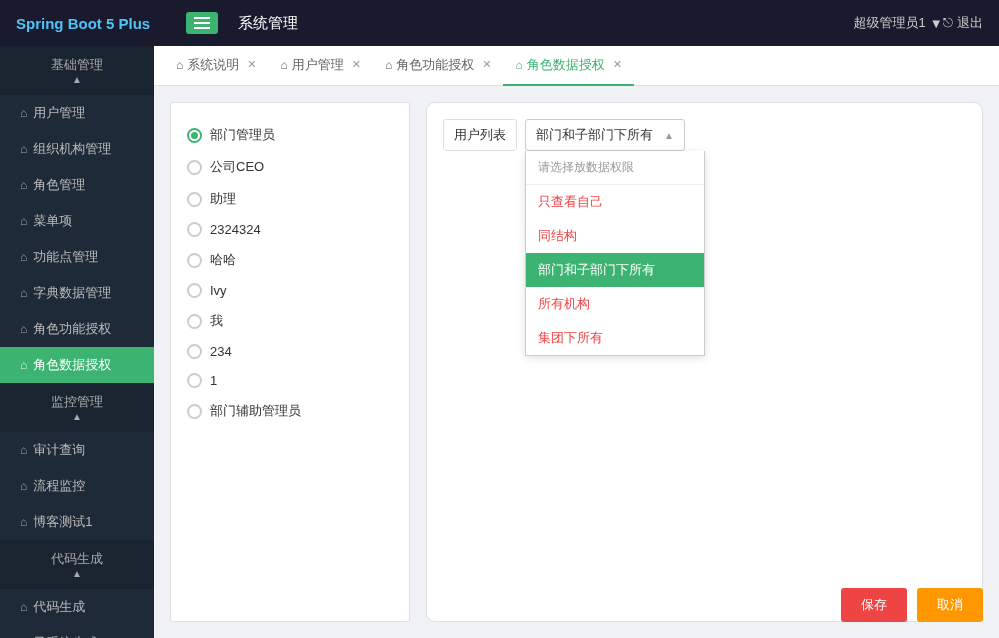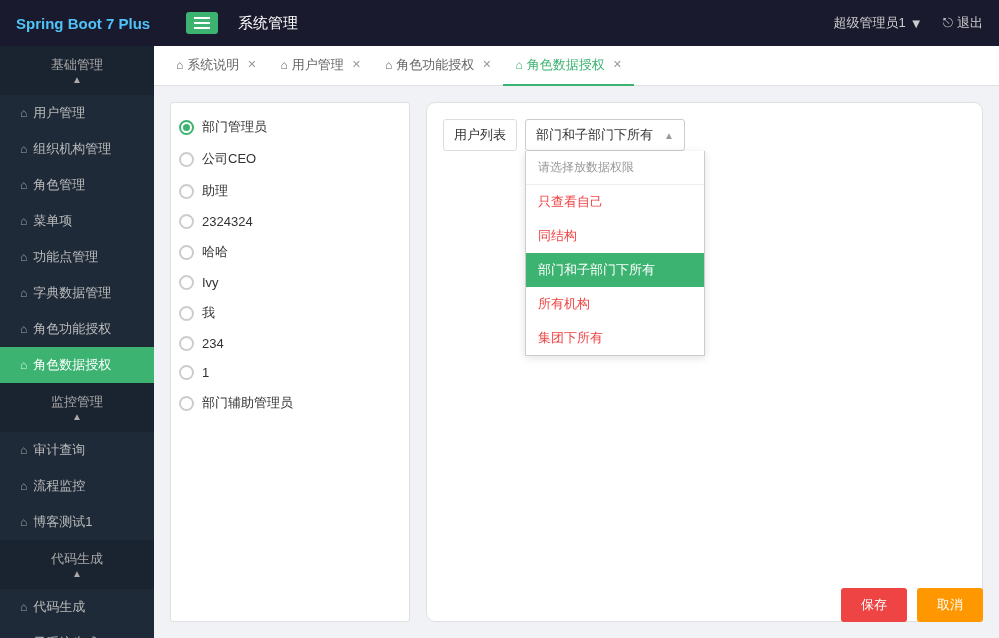--- a/index.html
+++ b/index.html
@@ -38,21 +38,20 @@
       background: #fff;
     }
     .header-title {
       font-size: 15px;
       color: #fff;
       flex: 1;
     }
     .header-right {
       display: flex;
       align-items: flex-end;
-      gap: 20px;
     }
     .header-user {
       color: #ccc;
       font-size: 13px;
       cursor: pointer;
       display: flex;
       align-items: center;
       gap: 4px;
     }
     .header-logout {
@@ -163,21 +162,21 @@
       overflow: auto;
       position: relative;
     }
 
     
     .role-panel {
       background: #fff;
       border: 1px solid #e0e0e0;
       border-radius: 3px;
       width: 240px;
-      padding: 8px;
+      padding: 16px;
       flex-shrink: 0;
       min-height: 300px;
     }
     .radio-item {
       display: flex;
       align-items: center;
       padding: 7px 0;
       gap: 8px;
       cursor: pointer;
       font-size: 13px;
@@ -310,21 +309,21 @@
 
     
     ::-webkit-scrollbar { width: 6px; }
     ::-webkit-scrollbar-track { background: #f0f0f0; }
     ::-webkit-scrollbar-thumb { background: #ccc; border-radius: 3px; }
   </style>
 </head>
 <body>
 
 <div class="header">
-  <div class="header-logo">Spring Boot 7 Plus</div>
+  <div class="header-logo">Spring Boot 5 Plus</div>
   <div class="header-menu-icon">
     <span></span>
       <span></span>
       <span></span>
   </div>
   <div class="header-title">系统管理</div>
   <div class="header-right">
     <div class="header-user">
       <span>超级管理员1</span>
       <span>▼</span>

